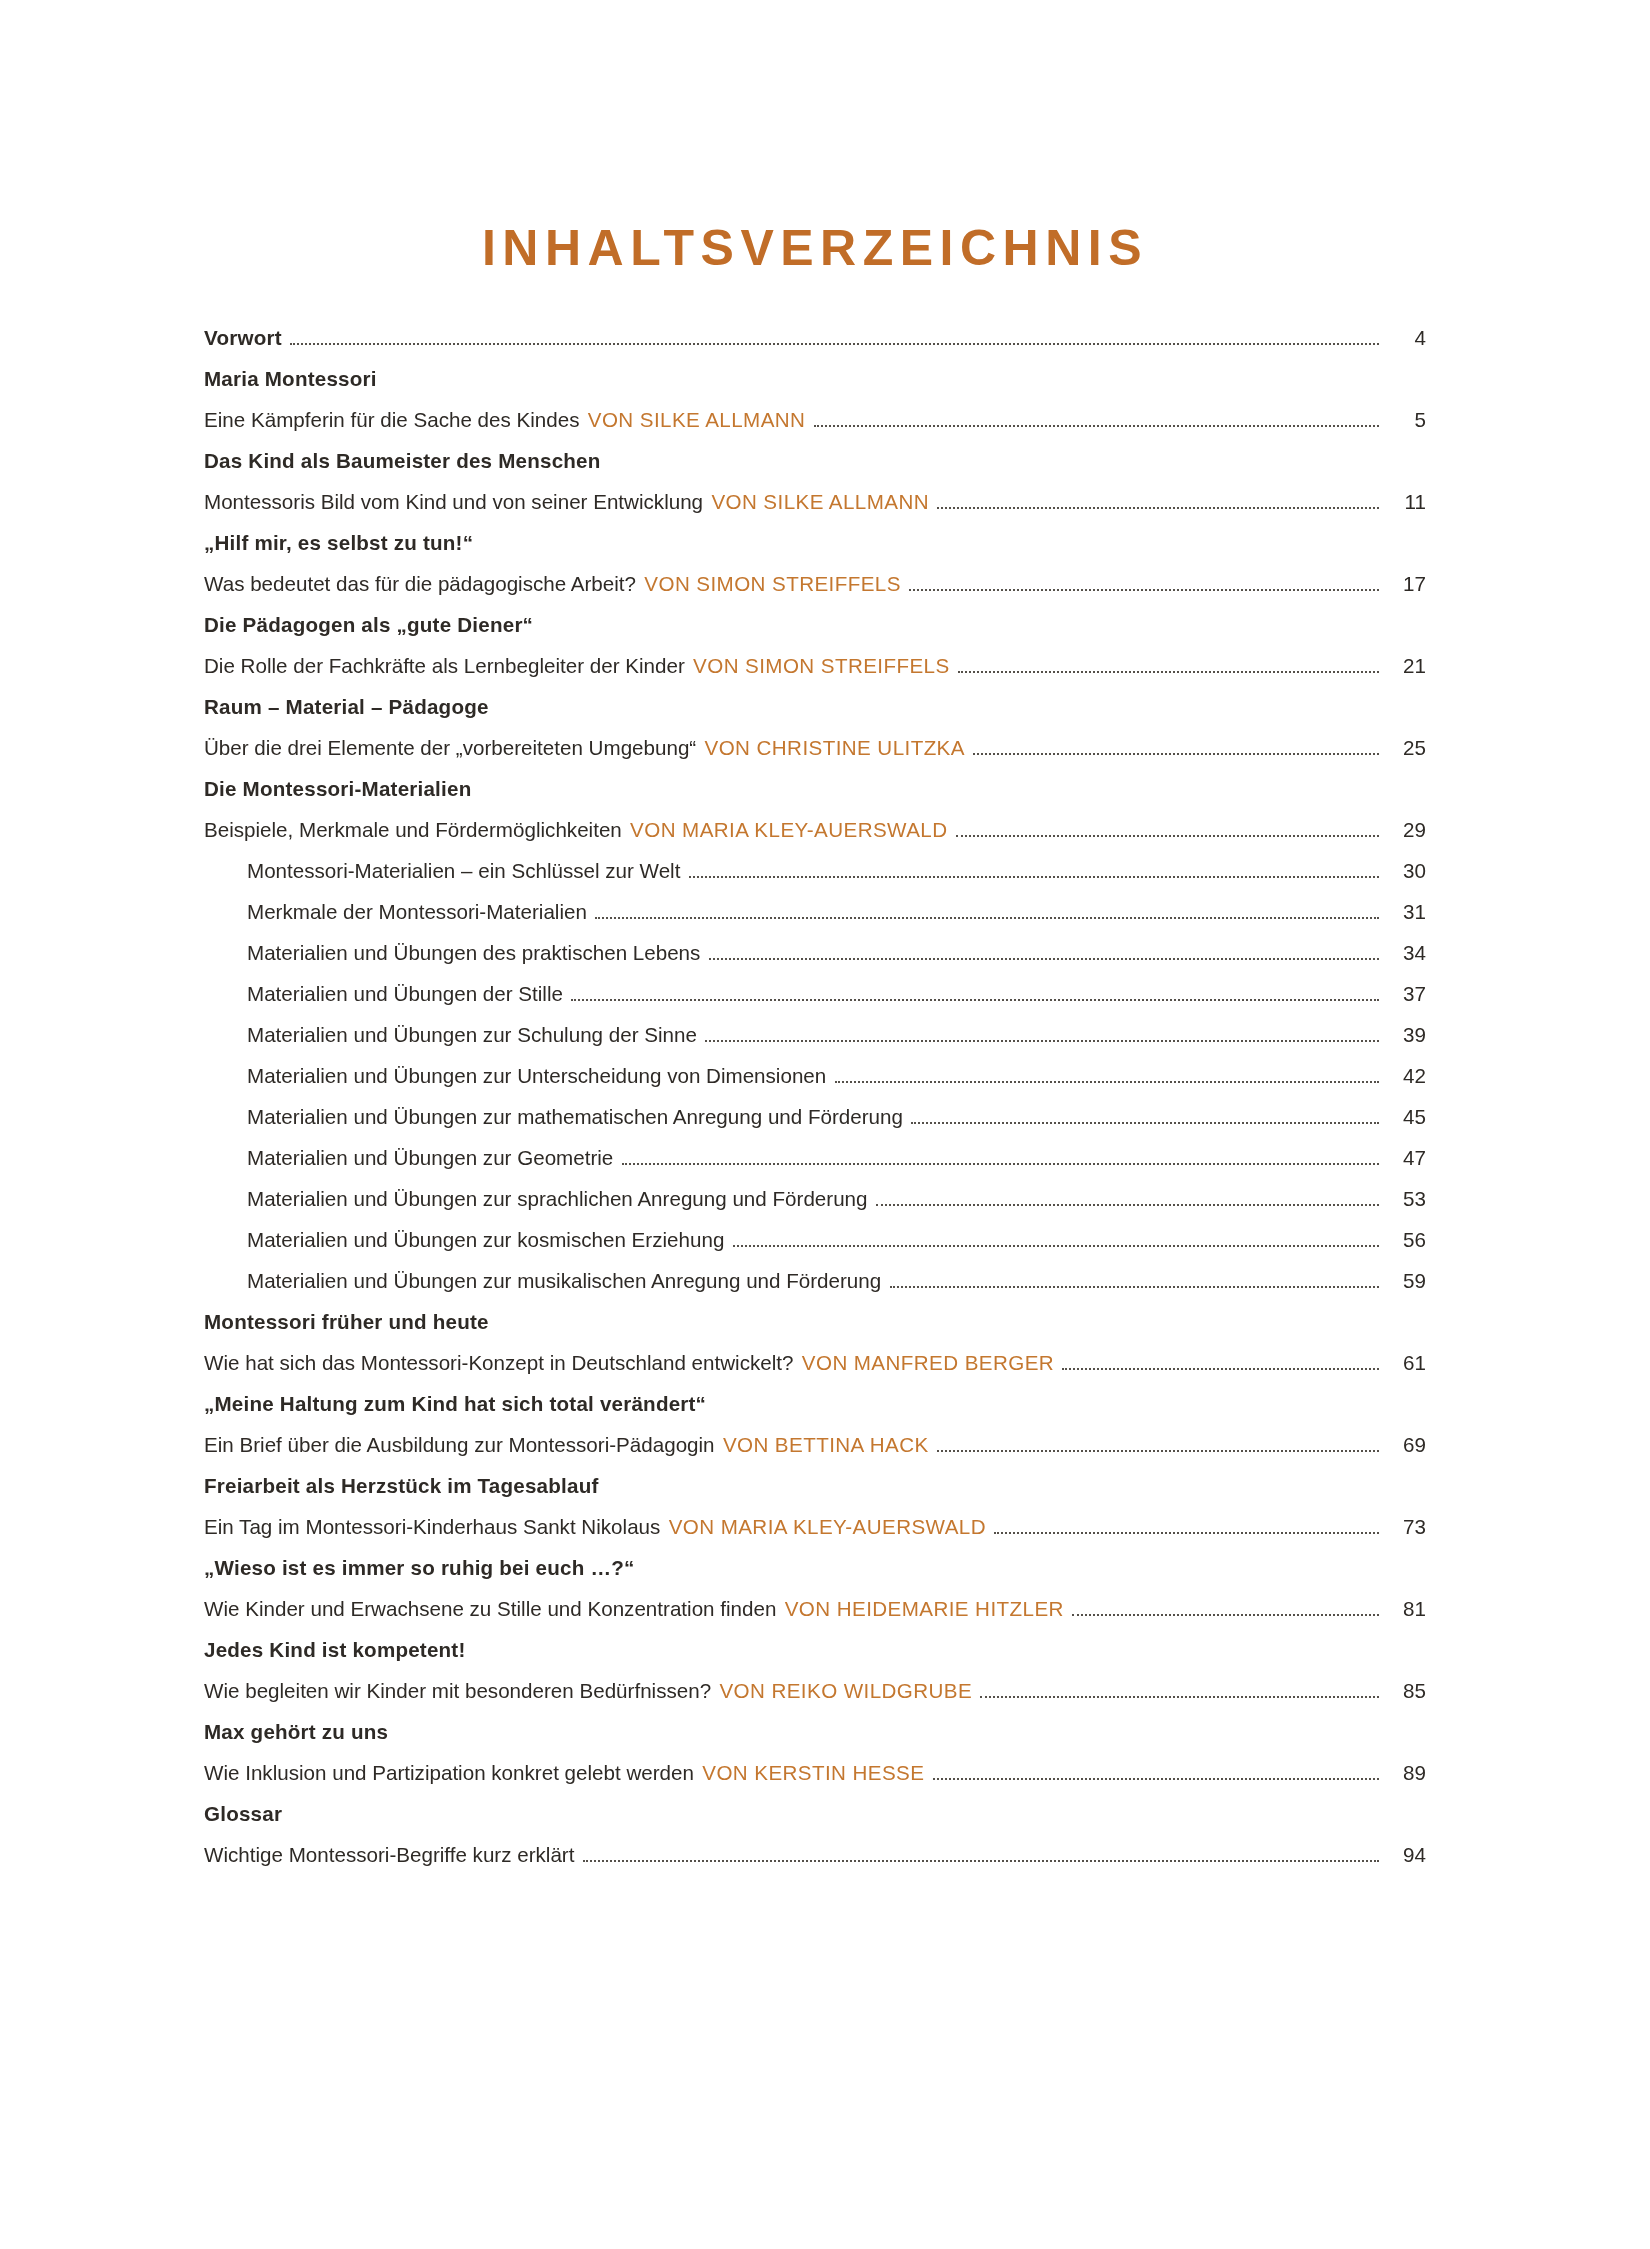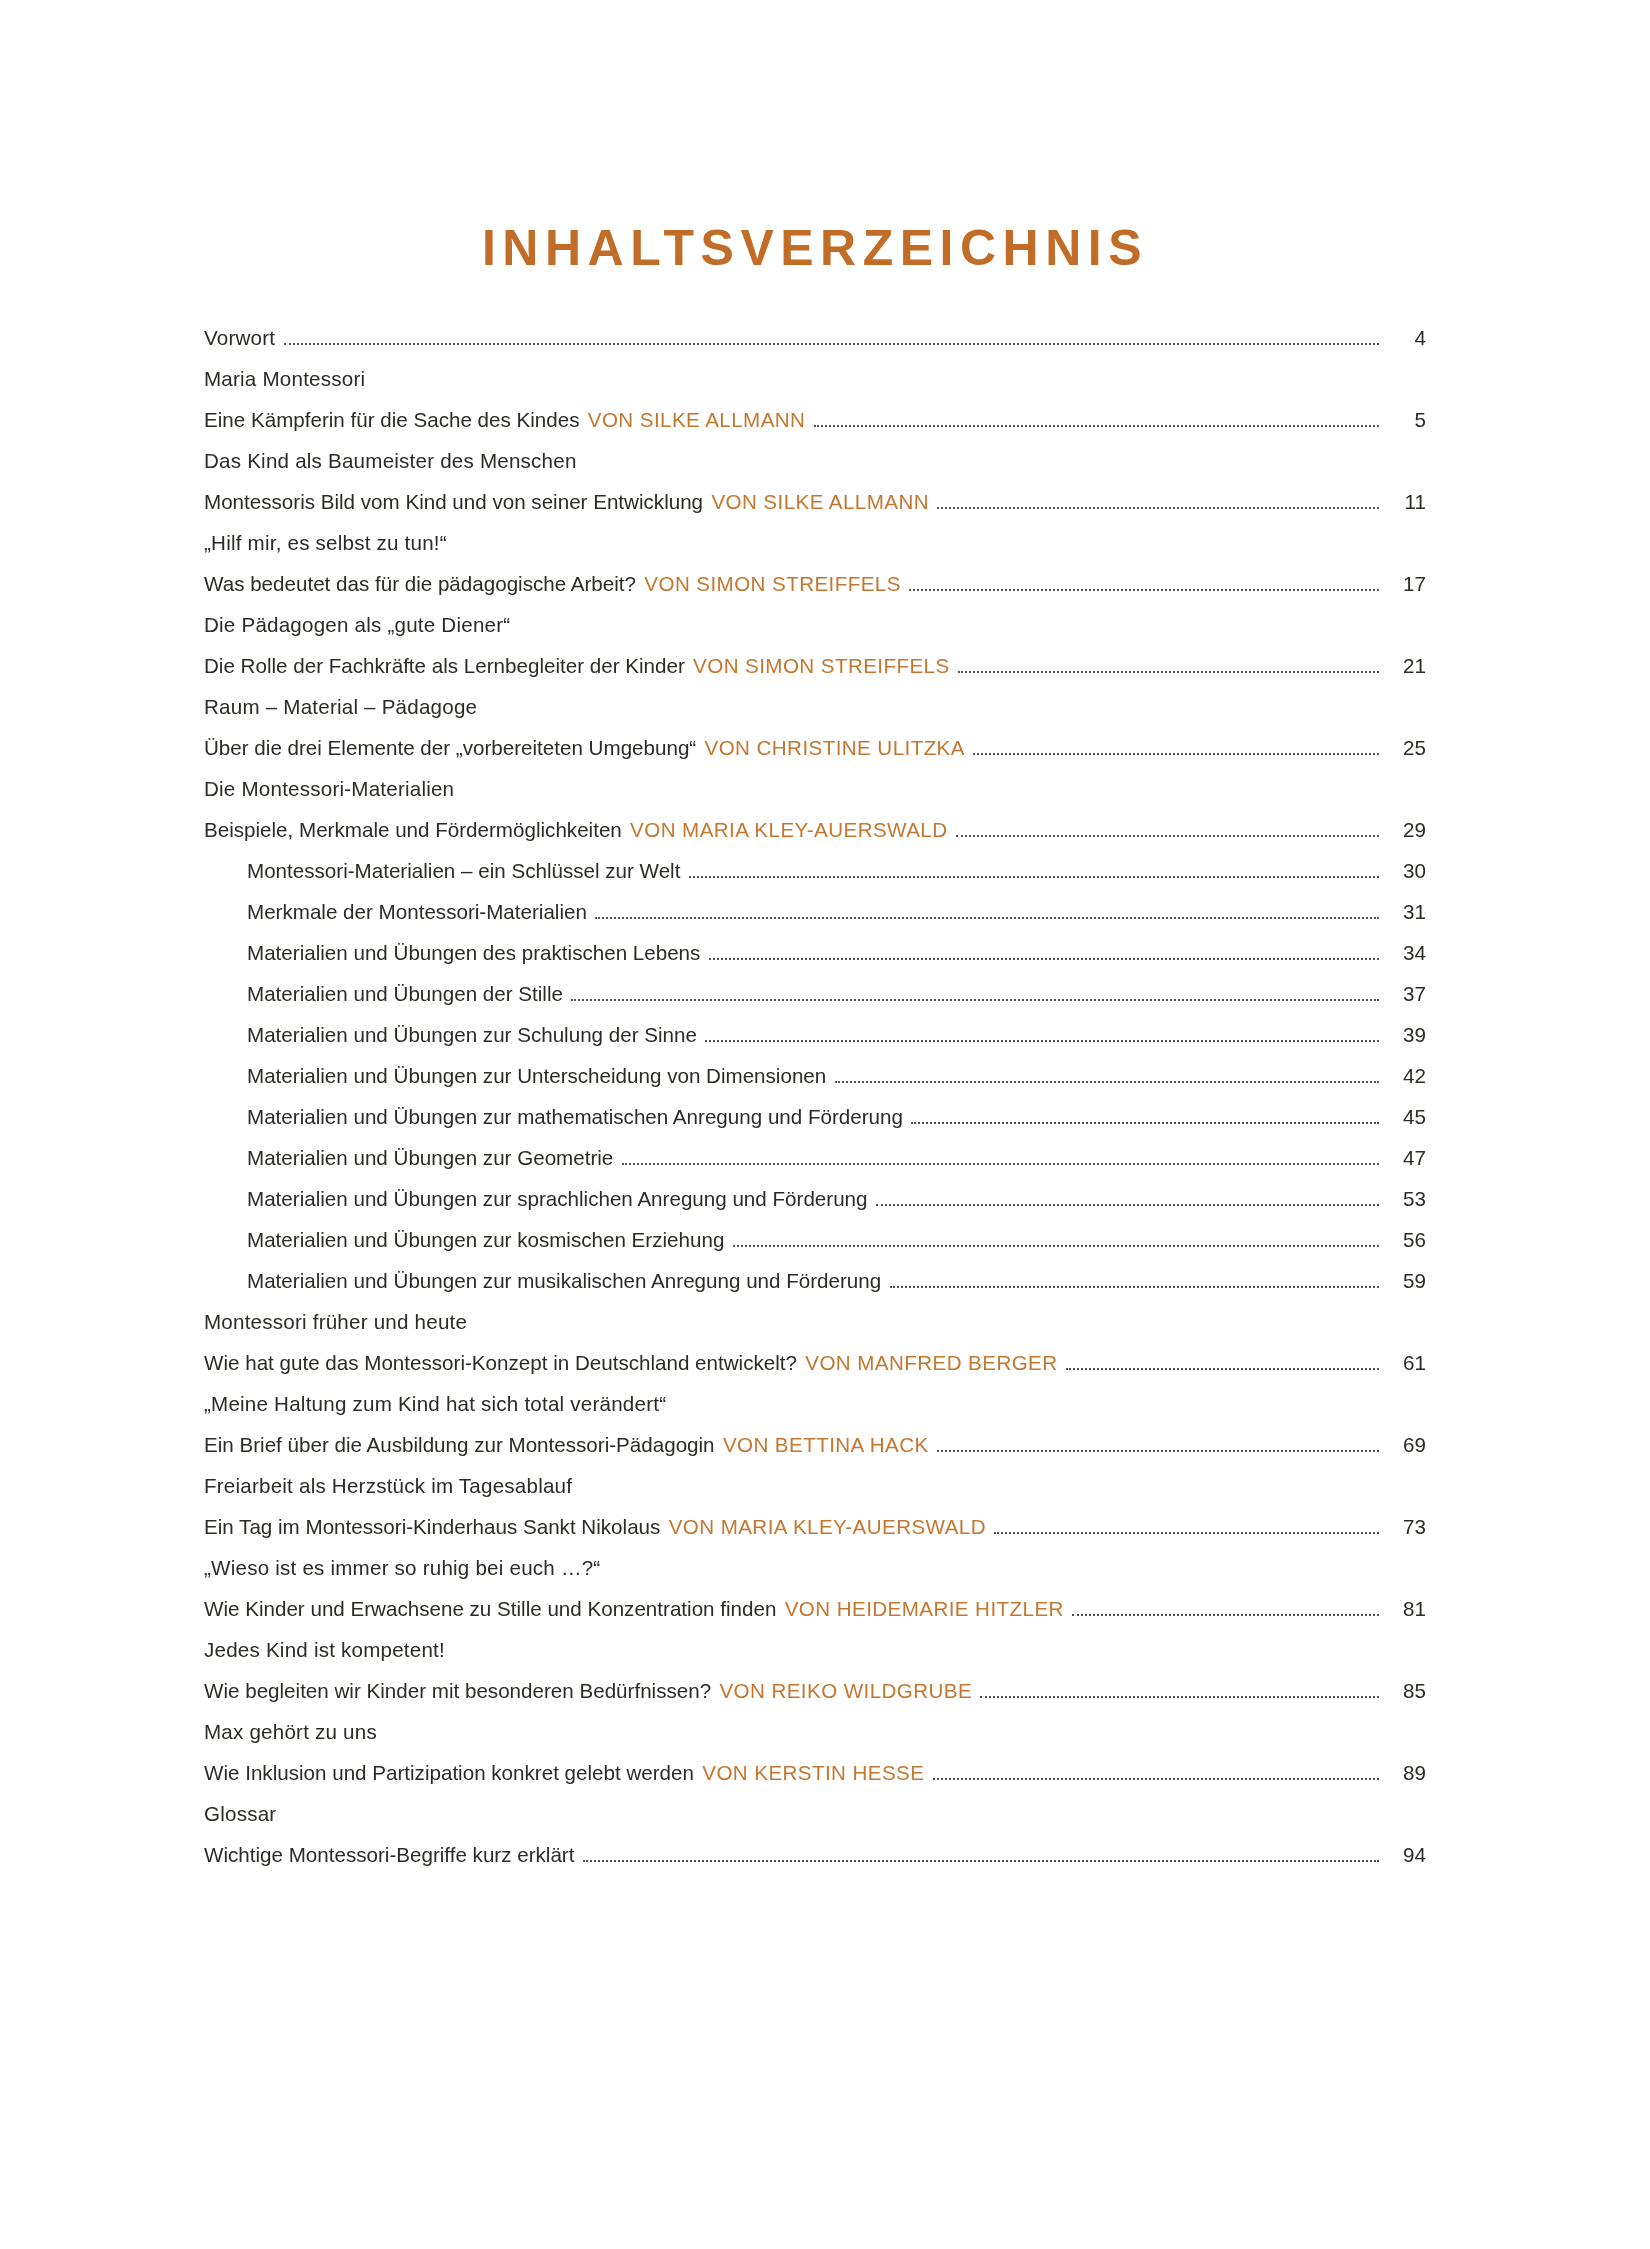--- a/index.html
+++ b/index.html
@@ -30,21 +30,21 @@
     display: flex;
     align-items: baseline;
     height: 41px;
     line-height: 41px;
     font-size: 20.6px;
     color: #2e2a26;
     white-space: nowrap;
   }
   .row.indent { padding-left: 43px; }
   .label { flex: 0 0 auto; }
-  .label.bold { font-weight: normal; letter-spacing: 0.01em; }
+  .label.bold { font-weight: bold; letter-spacing: 0.01em; }
   .author {
     flex: 0 0 auto;
     color: #c4772f;
     margin-left: 8.3px;
     letter-spacing: 0.02em;
     text-align: right;
   }
   .leader {
     flex: 1 1 auto;
     height: 0;
@@ -176,21 +176,21 @@
       </div>
       <div class="row indent">
         <span class="label">Materialien und Übungen zur musikalischen Anregung und Förderung</span>
         <span class="leader"></span>
         <span class="pagenum">59</span>
       </div>
       <div class="row">
         <span class="label bold">Montessori früher und heute</span>
       </div>
       <div class="row">
-        <span class="label">Wie hat gute das Montessori-Konzept in Deutschland entwickelt?</span>
+        <span class="label">Wie hat sich das Montessori-Konzept in Deutschland entwickelt?</span>
         <span class="author">VON MANFRED BERGER</span>
         <span class="leader"></span>
         <span class="pagenum">61</span>
       </div>
       <div class="row">
         <span class="label bold">„Meine Haltung zum Kind hat sich total verändert“</span>
       </div>
       <div class="row">
         <span class="label">Ein Brief über die Ausbildung zur Montessori-Pädagogin</span>
         <span class="author">VON BETTINA HACK</span>

